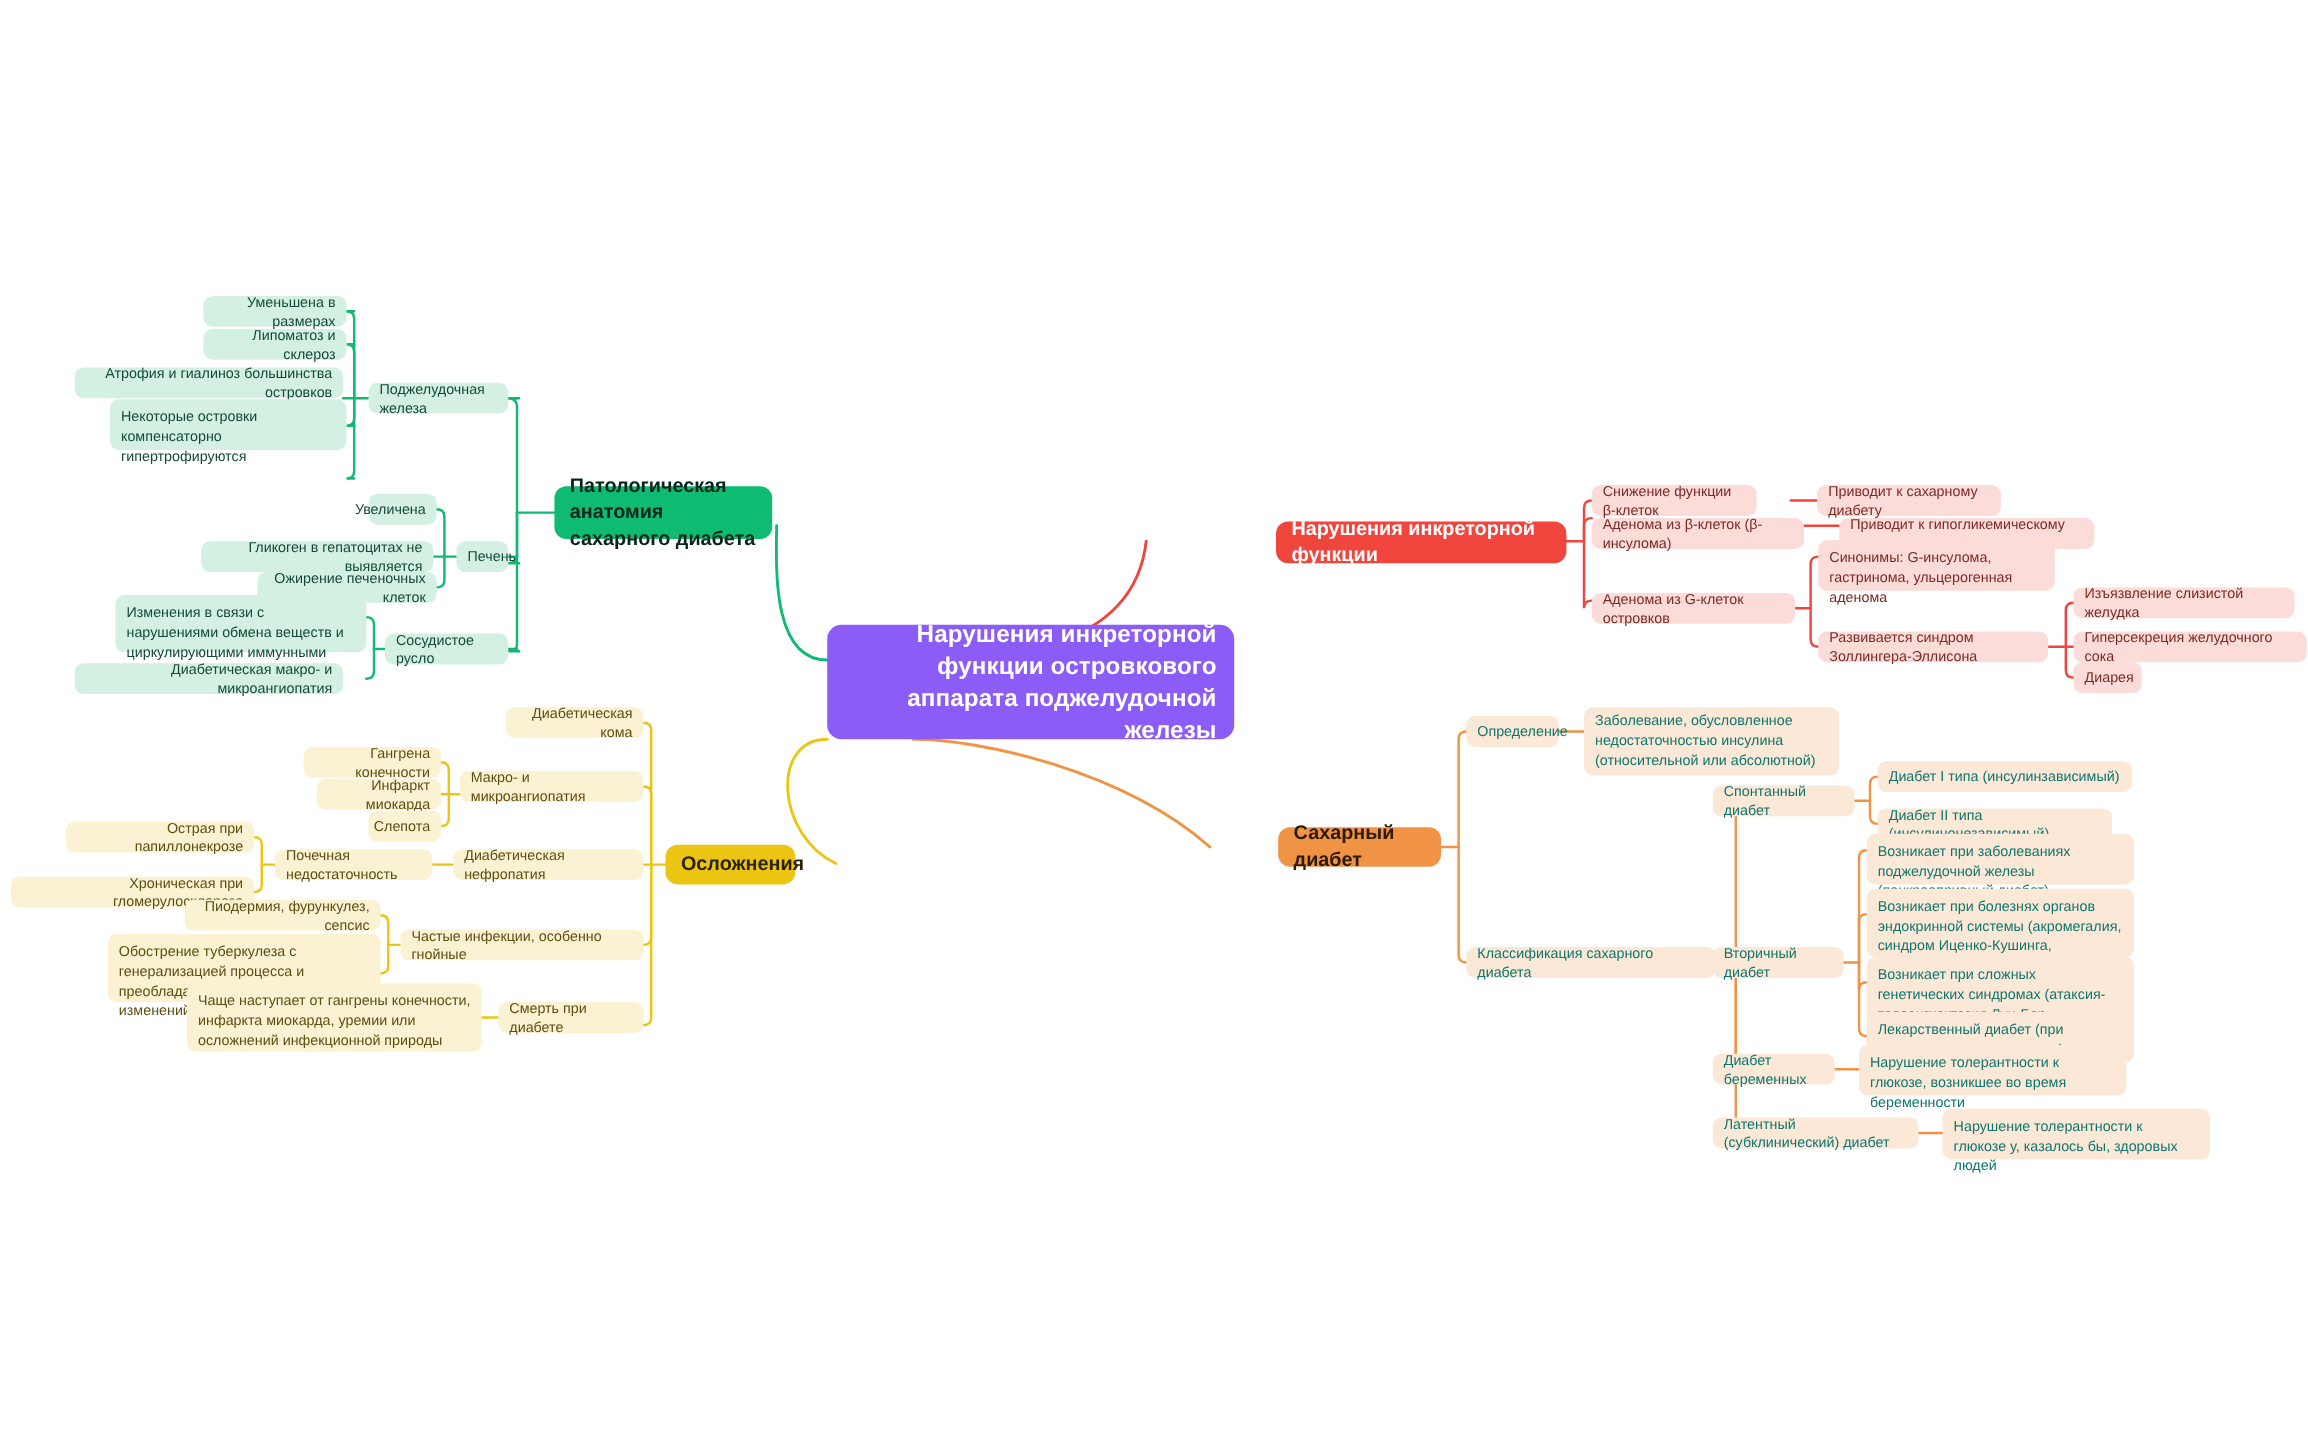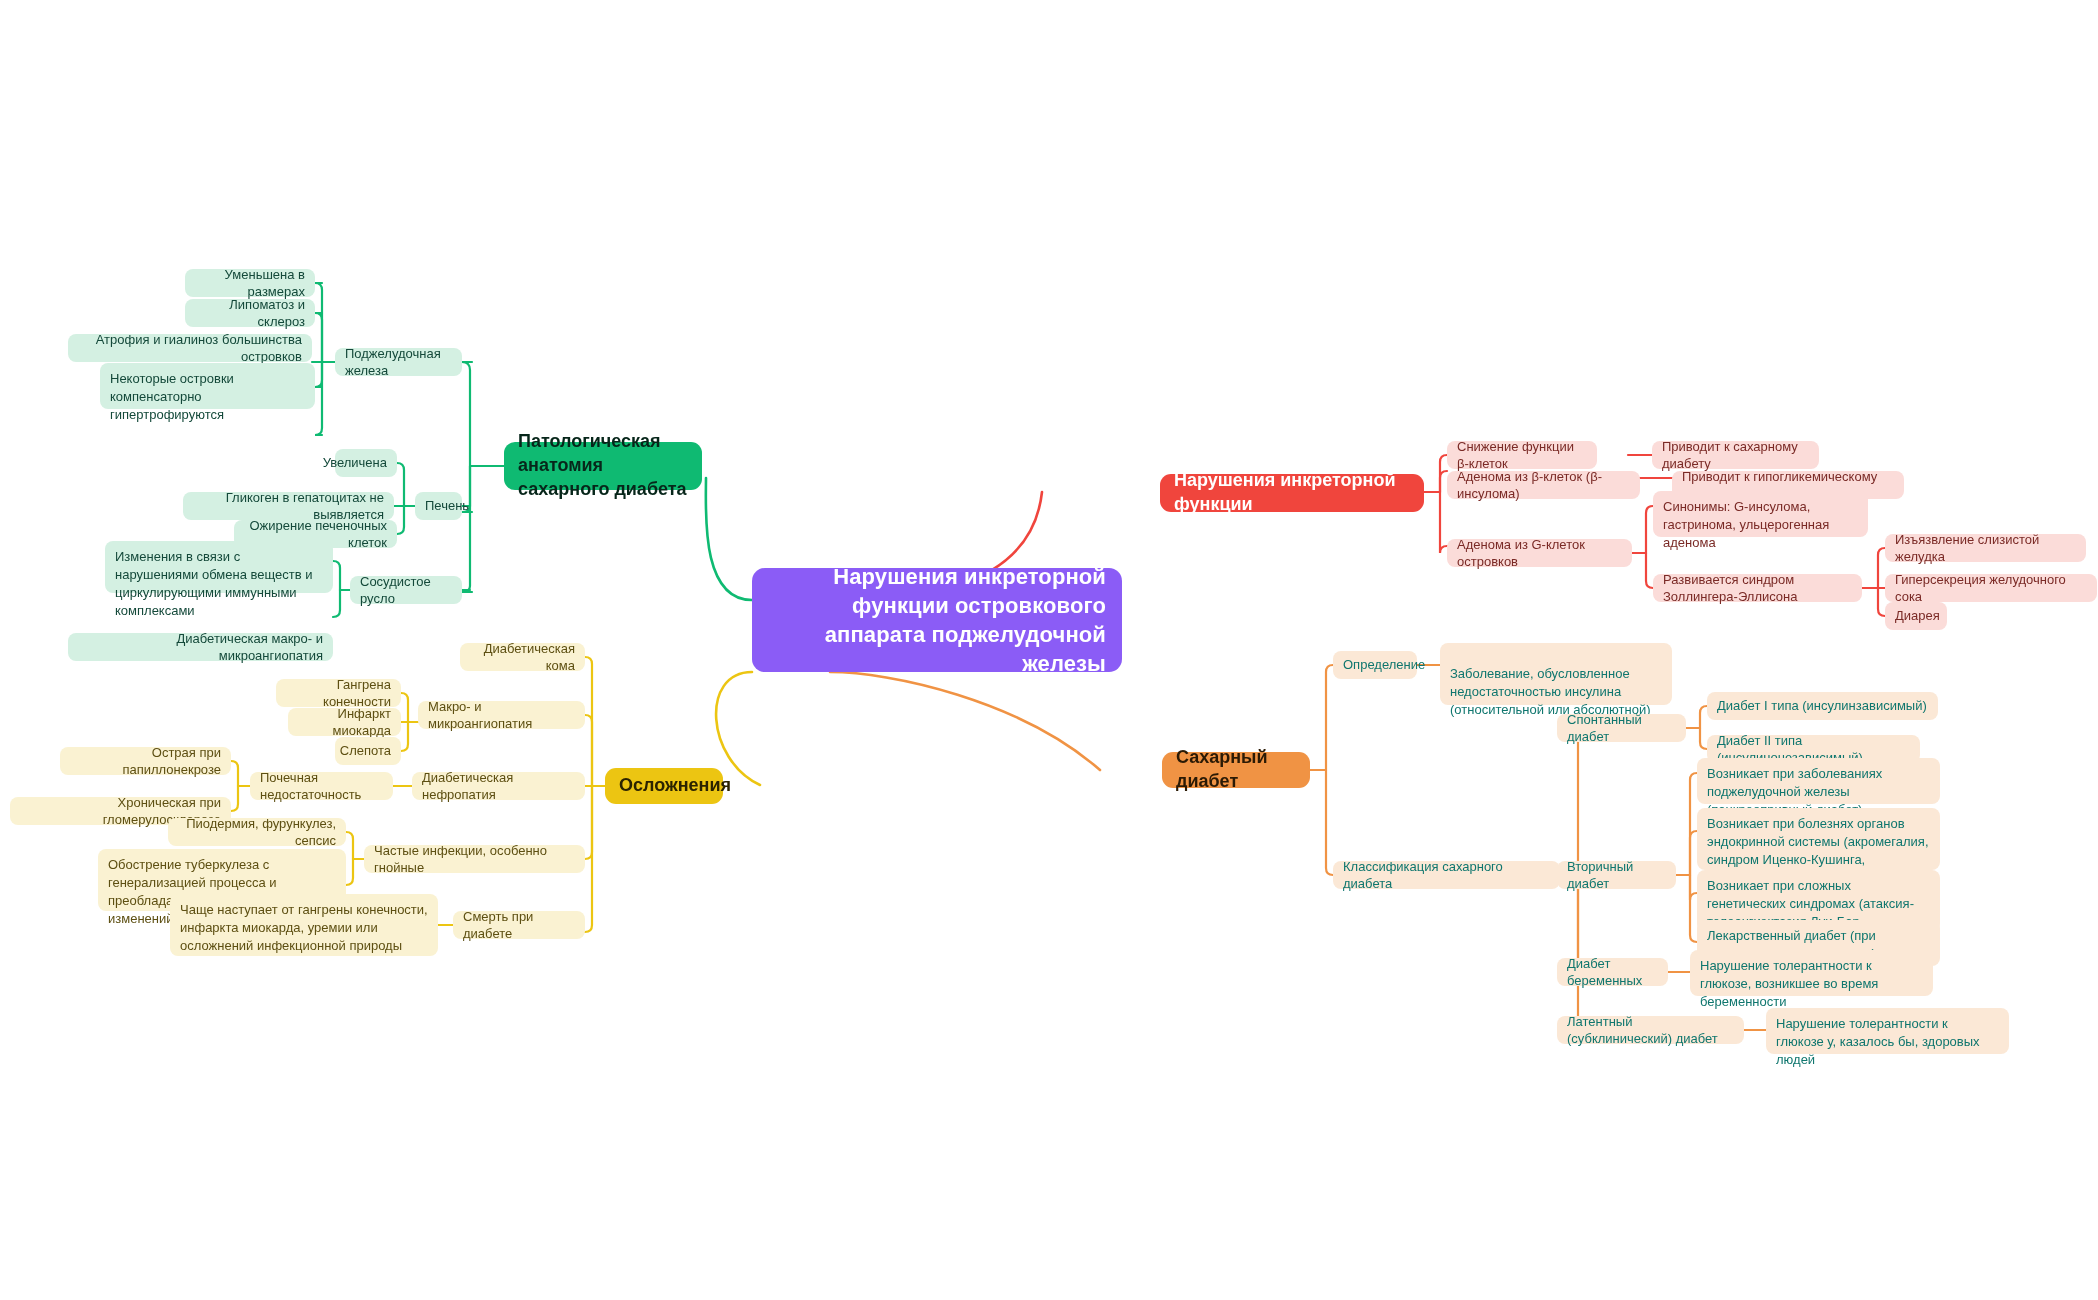--- a/index.html
+++ b/index.html
@@ -231,21 +231,21 @@
   <div class="node leaf green right-align" style="left:183px; top:492px; width:211px; height:28px;">
     <span>Гликоген в гепатоцитах не выявляется</span>
   </div>
   <div class="node leaf green right-align" style="left:234px; top:520px; width:163px; height:28px;">
     <span>Ожирение печеночных клеток</span>
   </div>
 
   <div class="node leaf green multiline" style="left:105px; top:541px; width:228px; height:52px; padding-top:7px;">
     <span>Изменения в связи с нарушениями обмена веществ и циркулирующими иммунными комплексами</span>
   </div>
-  <div class="node leaf green right-align" style="left:68px; top:603px; width:265px; height:28px;margin-top:30px;">
+  <div class="node leaf green right-align" style="left:68px; top:603px; width:244px; height:28px;">
     <span>Диабетическая макро- и микроангиопатия</span>
   </div>
 
   <div class="node leaf yellow right-align" style="left:460px; top:643px; width:125px; height:28px;">
     <span>Диабетическая кома</span>
   </div>
   <div class="node leaf yellow" style="left:418px; top:701px; width:167px; height:28px;">
     <span>Макро- и микроангиопатия</span>
   </div>
   <div class="node leaf yellow" style="left:412px; top:772px; width:173px; height:28px;">
@@ -322,21 +322,21 @@
     <span>Диарея</span>
   </div>
 
   <div class="node leaf orange" style="left:1333px; top:651px; width:84px; height:28px;">
     <span>Определение</span>
   </div>
   <div class="node leaf orange" style="left:1333px; top:861px; width:227px; height:28px;">
     <span>Классификация сахарного диабета</span>
   </div>
 
-  <div class="node leaf orange multiline" style="left:1440px; top:643px; width:232px; height:62px; padding-top:22px;">
+  <div class="node leaf orange multiline" style="left:1440px; top:643px; width:232px; height:62px; padding-top:3px;">
     <span>Заболевание, обусловленное недостаточностью инсулина (относительной или абсолютной)</span>
   </div>
 
   <div class="node leaf orange" style="left:1557px; top:714px; width:129px; height:28px;">
     <span>Спонтанный диабет</span>
   </div>
   <div class="node leaf orange" style="left:1557px; top:861px; width:119px; height:28px;">
     <span>Вторичный диабет</span>
   </div>
   <div class="node leaf orange" style="left:1557px; top:958px; width:111px; height:28px;">

